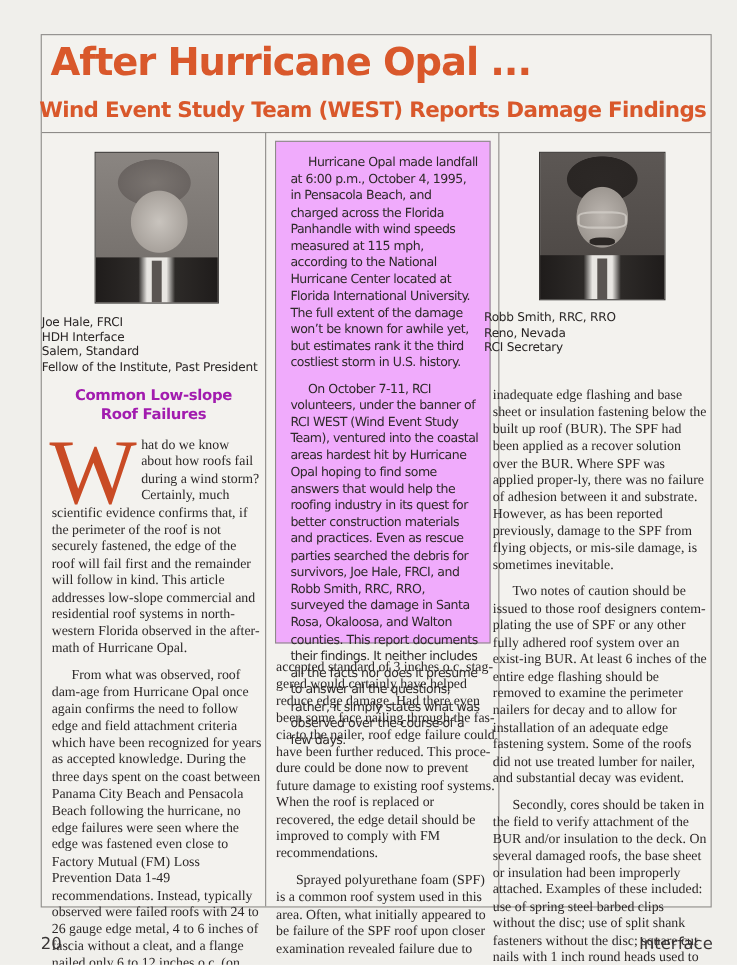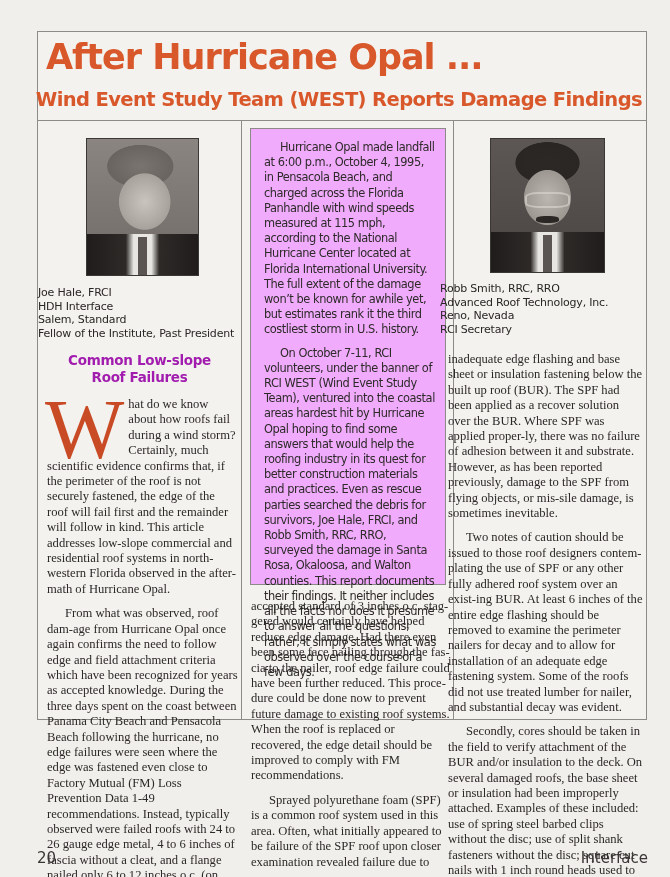--- a/index.html
+++ b/index.html
@@ -4,21 +4,21 @@
 <style>
   html, body { margin: 0; padding: 0; }
   body {
     width: 670px; height: 877px; overflow: hidden;
     background: #f0efeb;
     position: relative;
     font-family: "Liberation Serif", serif;
     color: #2a2626;
   }
   .page-frame {
-    position: absolute; left: 37px; top: 31px; width: 610px; height: 689px;
+    position: absolute; left: 37px; top: 31px; width: 610px; height: 794px;
     border: 1px solid #8d8b88;
     box-sizing: border-box;
     background: #f3f2ee;
   }
   .header {
     position: absolute; left: 0; top: 0; right: 0; height: 88px;
     border-bottom: 1px solid #8d8b88;
   }
   .title {
     position: absolute; left: 8px; top: 5px;
@@ -153,21 +153,20 @@
 
   <div class="col col-right">
     <div class="photo photo-smith">
       <div class="glasses"></div>
       <div class="mustache"></div>
       <div class="suit"></div>
       <div class="tie"></div>
     </div>
     <div class="caption caption-right">
       <div>Robb Smith, RRC, RRO</div>
-      <div>Advanced Roof Technology, Inc.</div>
       <div>Reno, Nevada</div>
       <div>RCI Secretary</div>
     </div>
     <div class="right-text body-text">
       <p>inadequate edge flashing and base sheet or insulation fastening below the built up roof (BUR).  The SPF had been applied as a recover solution over the BUR.  Where SPF was applied proper-ly, there was no failure of adhesion between it and substrate.  However, as has been reported previously, damage to the SPF from flying objects, or mis-sile damage, is sometimes inevitable.</p>
       <p class="indent">Two notes of caution should be issued to those roof designers contem-plating the use of SPF or any other fully adhered roof system over an exist-ing BUR.  At least 6 inches of the entire edge flashing should be removed to examine the perimeter nailers for decay and to allow for installation of an adequate edge fastening system.  Some of the roofs did not use treated lumber for nailer, and substantial decay was evident.</p>
       <p class="indent">Secondly, cores should be taken in the field to verify attachment of the BUR and/or insulation to the deck.  On several damaged roofs, the base sheet or insulation had been improperly attached.  Examples of these included: use of spring steel barbed clips without the disc; use of split shank fasteners without the disc; square cut nails with 1 inch round heads used to attach a base sheet to lightweight concrete; fastening of the base sheet only on the side laps</p>
     </div>
   </div>
 </div>

